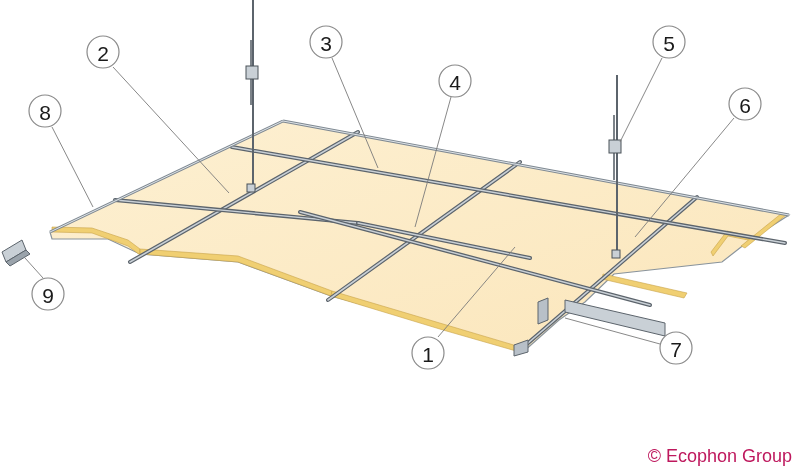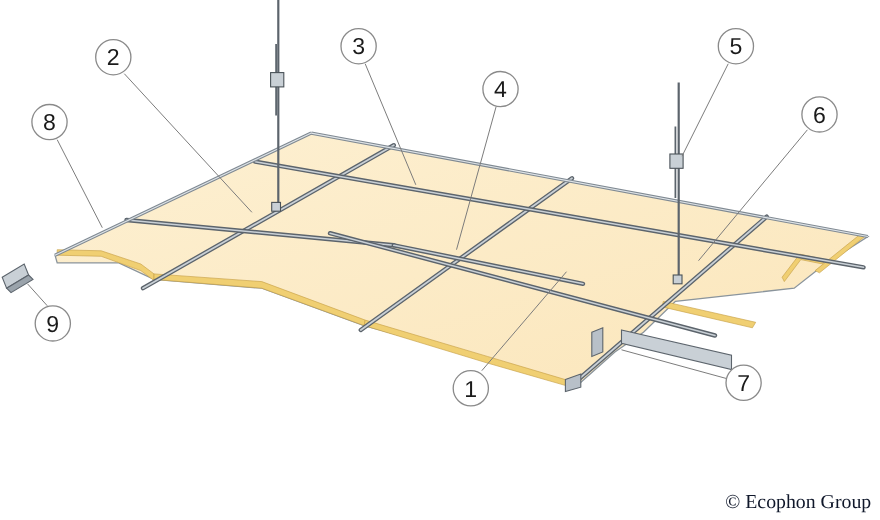--- a/index.html
+++ b/index.html
@@ -1,20 +1,20 @@
 <!DOCTYPE html>
 <html><head>
 <meta charset="utf-8">
 <style>
   html, body { margin:0; padding:0; background:#ffffff; }
   body { width:800px; height:473px; position:relative; overflow:hidden;
          font-family:"Liberation Sans", sans-serif; }
   #diagram { position:absolute; left:0; top:0; width:800px; height:473px; }
   .callout-num { font-family:"Liberation Sans", sans-serif; font-size:21px; fill:#1a1a1a; text-anchor:middle; dominant-baseline:central; }
-  .copyright { position:absolute; right:8px; bottom:6px; font-size:18px; color:#0f172a; font-family:Liberation Serif, serif; }
+  .copyright { position:absolute; right:8px; bottom:6px; font-size:18px; color:#be185d; font-family:Liberation Sans, sans-serif; }
 </style>
 </head>
 <body>
 
 <svg id="diagram" viewBox="0 0 800 473" xmlns="http://www.w3.org/2000/svg">
   <defs>
     <linearGradient id="tileGrad" x1="0" y1="0" x2="1" y2="1">
       <stop offset="0" stop-color="#fdf0d2"></stop>
       <stop offset="1" stop-color="#fbe6bb"></stop>
     </linearGradient>

